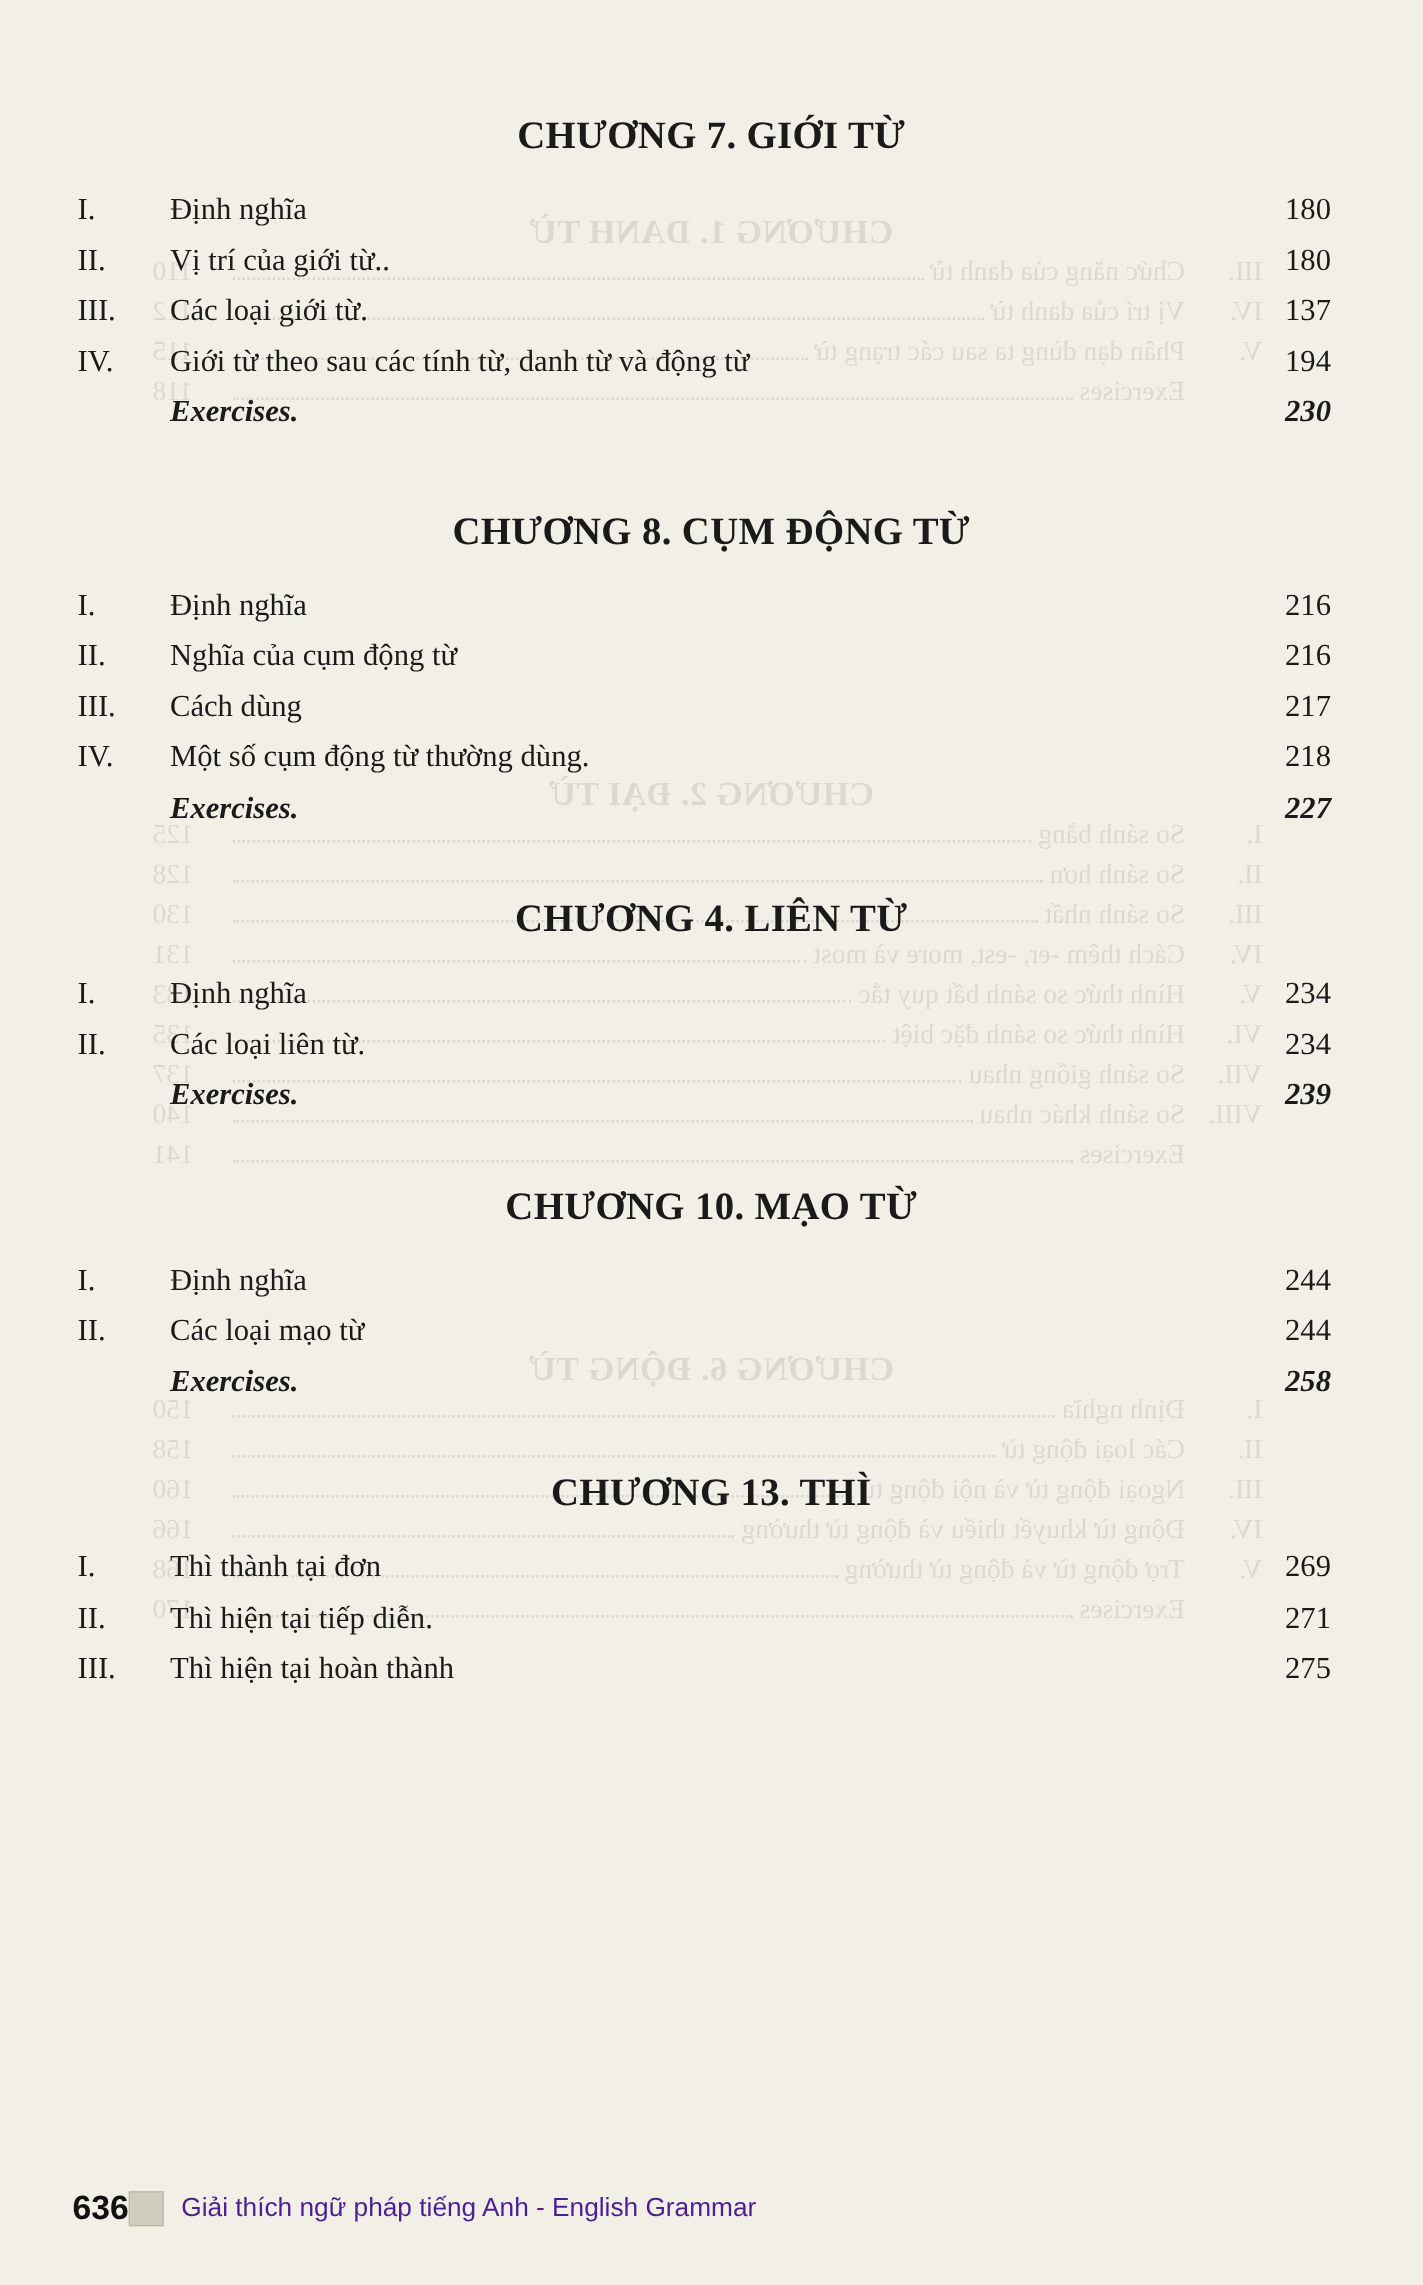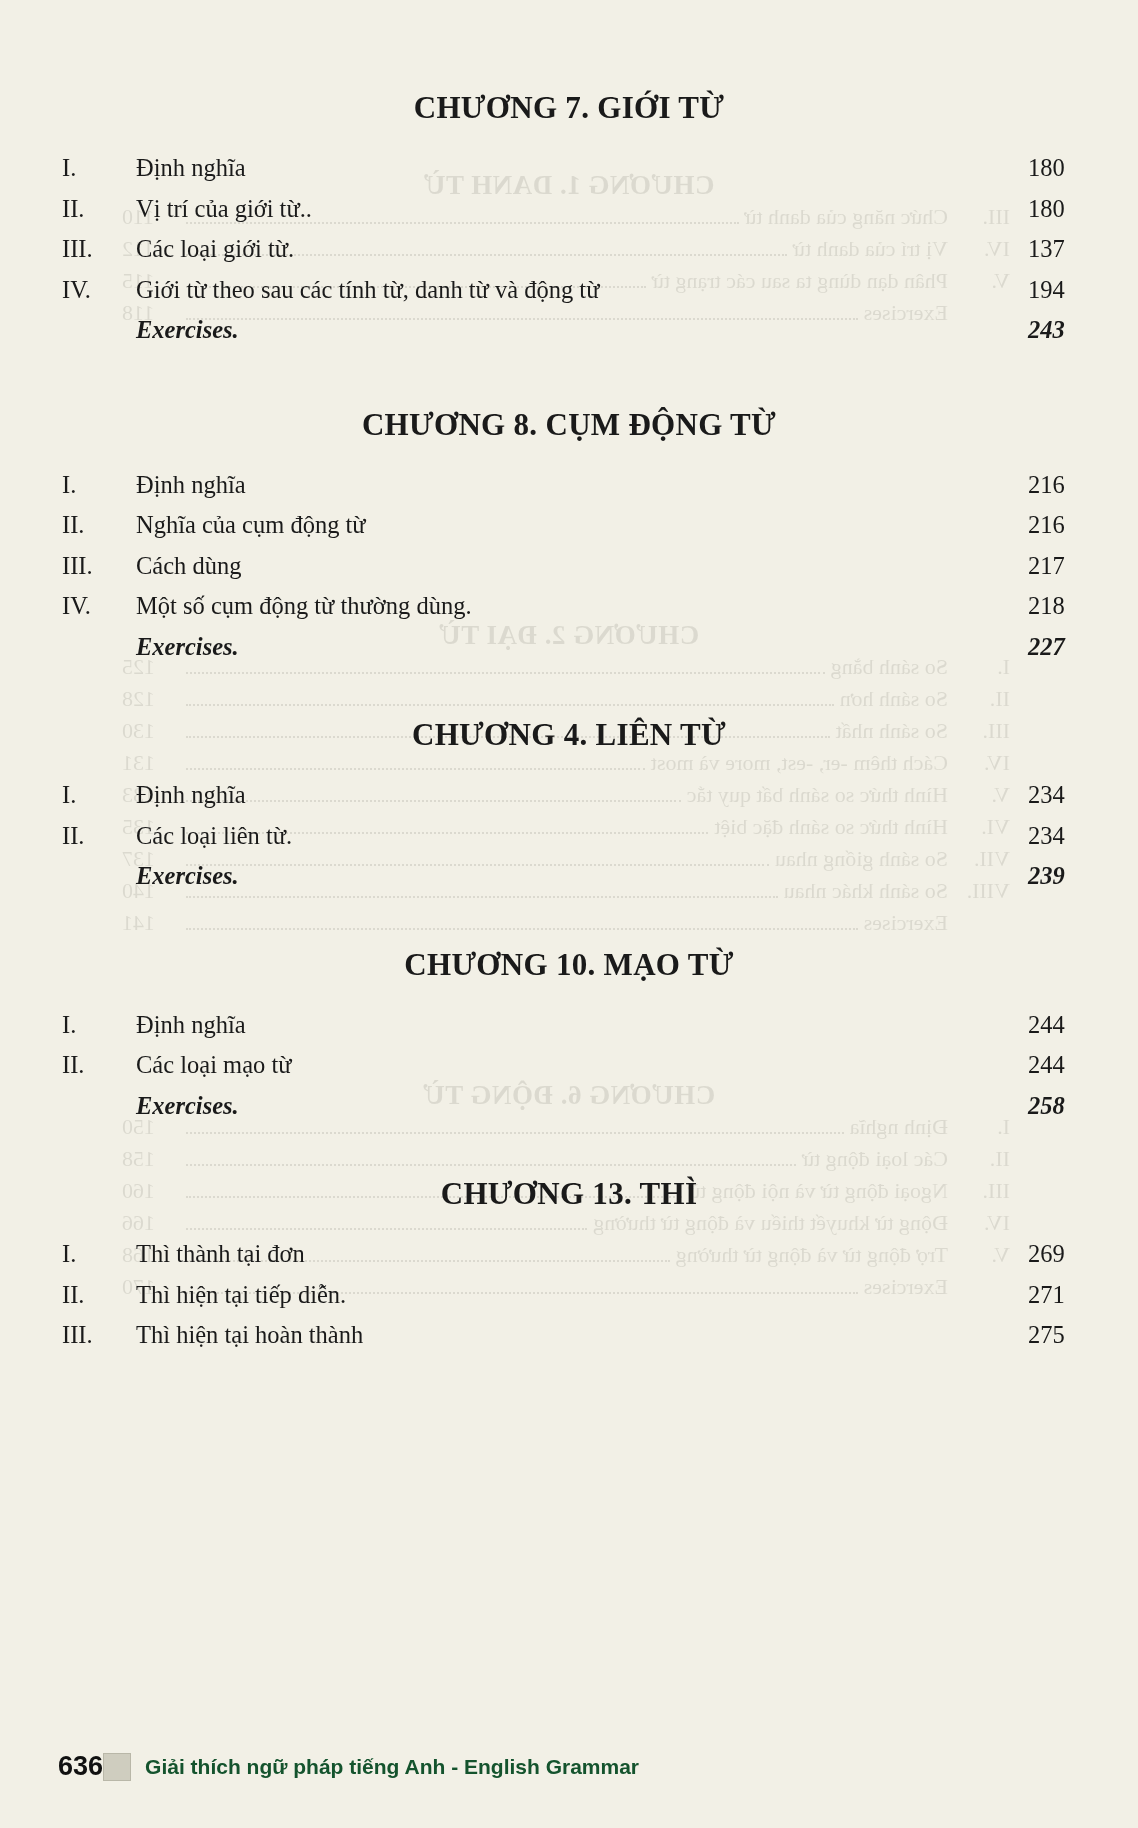--- a/index.html
+++ b/index.html
@@ -140,22 +140,21 @@
   }
   .footer .marker {
     width: 26px;
     height: 26px;
     background: #cfcdbf;
     border: 1px solid #b9b7a8;
     margin-right: 14px;
   }
   .footer .ftext {
     font-size: 21px;
-    color: #14532d;
-    font-weight: bold;
+    color: #4c1d95;
   }
 </style>
 </head>
 <body>
 
 <div class="bleed" id="bleed">
     <div style="position: absolute; left: 70px; right: 70px; top: 170px;">
       <div class="bchap">CHƯƠNG 1. DANH TỪ</div>
       <div class="brow">
         <span class="brn">III.</span>
@@ -305,21 +304,21 @@
         <div class="toc-row">
           <span class="num">IV.</span>
           <span class="label">Giới từ theo sau các tính từ, danh từ và động từ</span>
           <span class="leader"></span>
           <span class="page-no">194</span>
         </div>
         <div class="toc-row exercises">
           <span class="num"></span>
           <span class="label">Exercises.</span>
           <span class="leader"></span>
-          <span class="page-no">243</span>
+          <span class="page-no">230</span>
         </div>
       </div>
       <div class="chapter-block">
         <div class="chapter-title">CHƯƠNG 8. CỤM ĐỘNG TỪ</div>
         <div class="toc-row">
           <span class="num">I.</span>
           <span class="label">Định nghĩa</span>
           <span class="leader"></span>
           <span class="page-no">216</span>
         </div>

